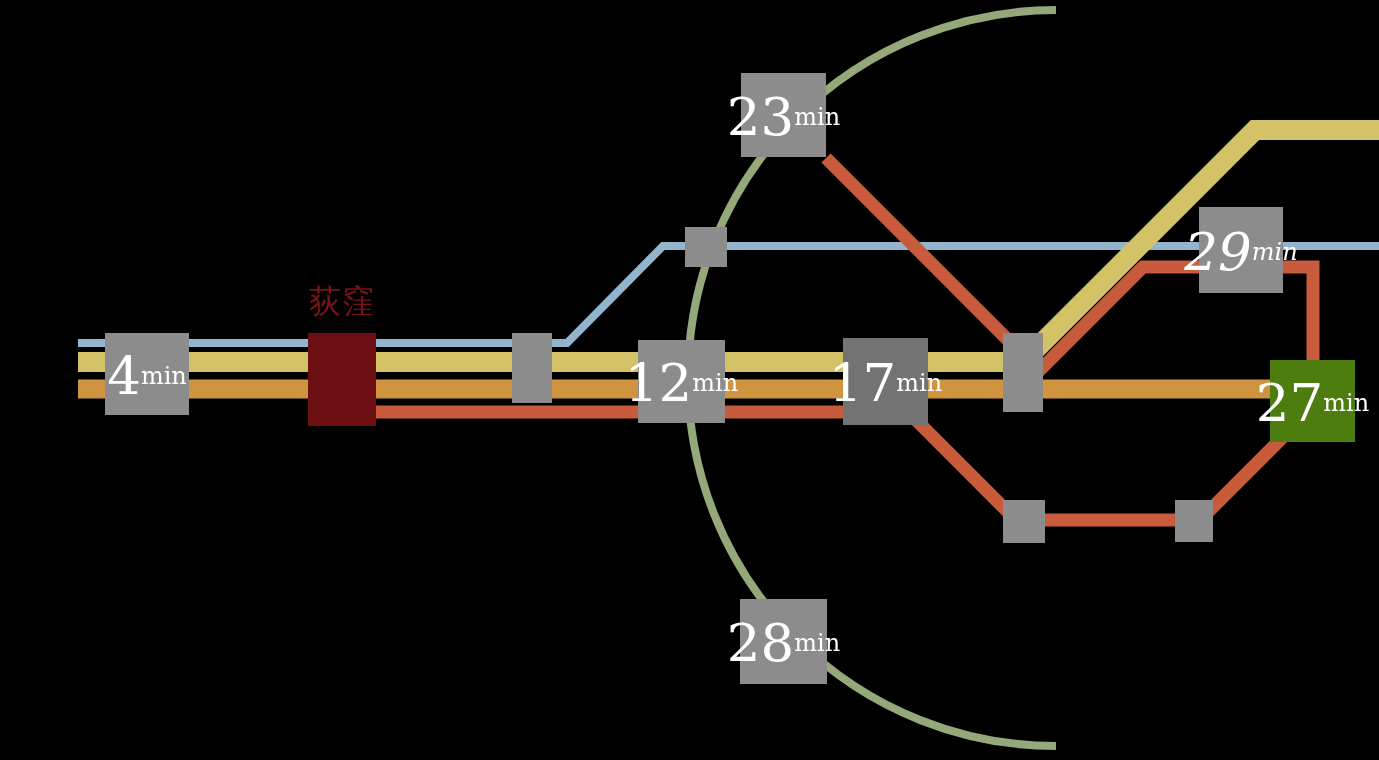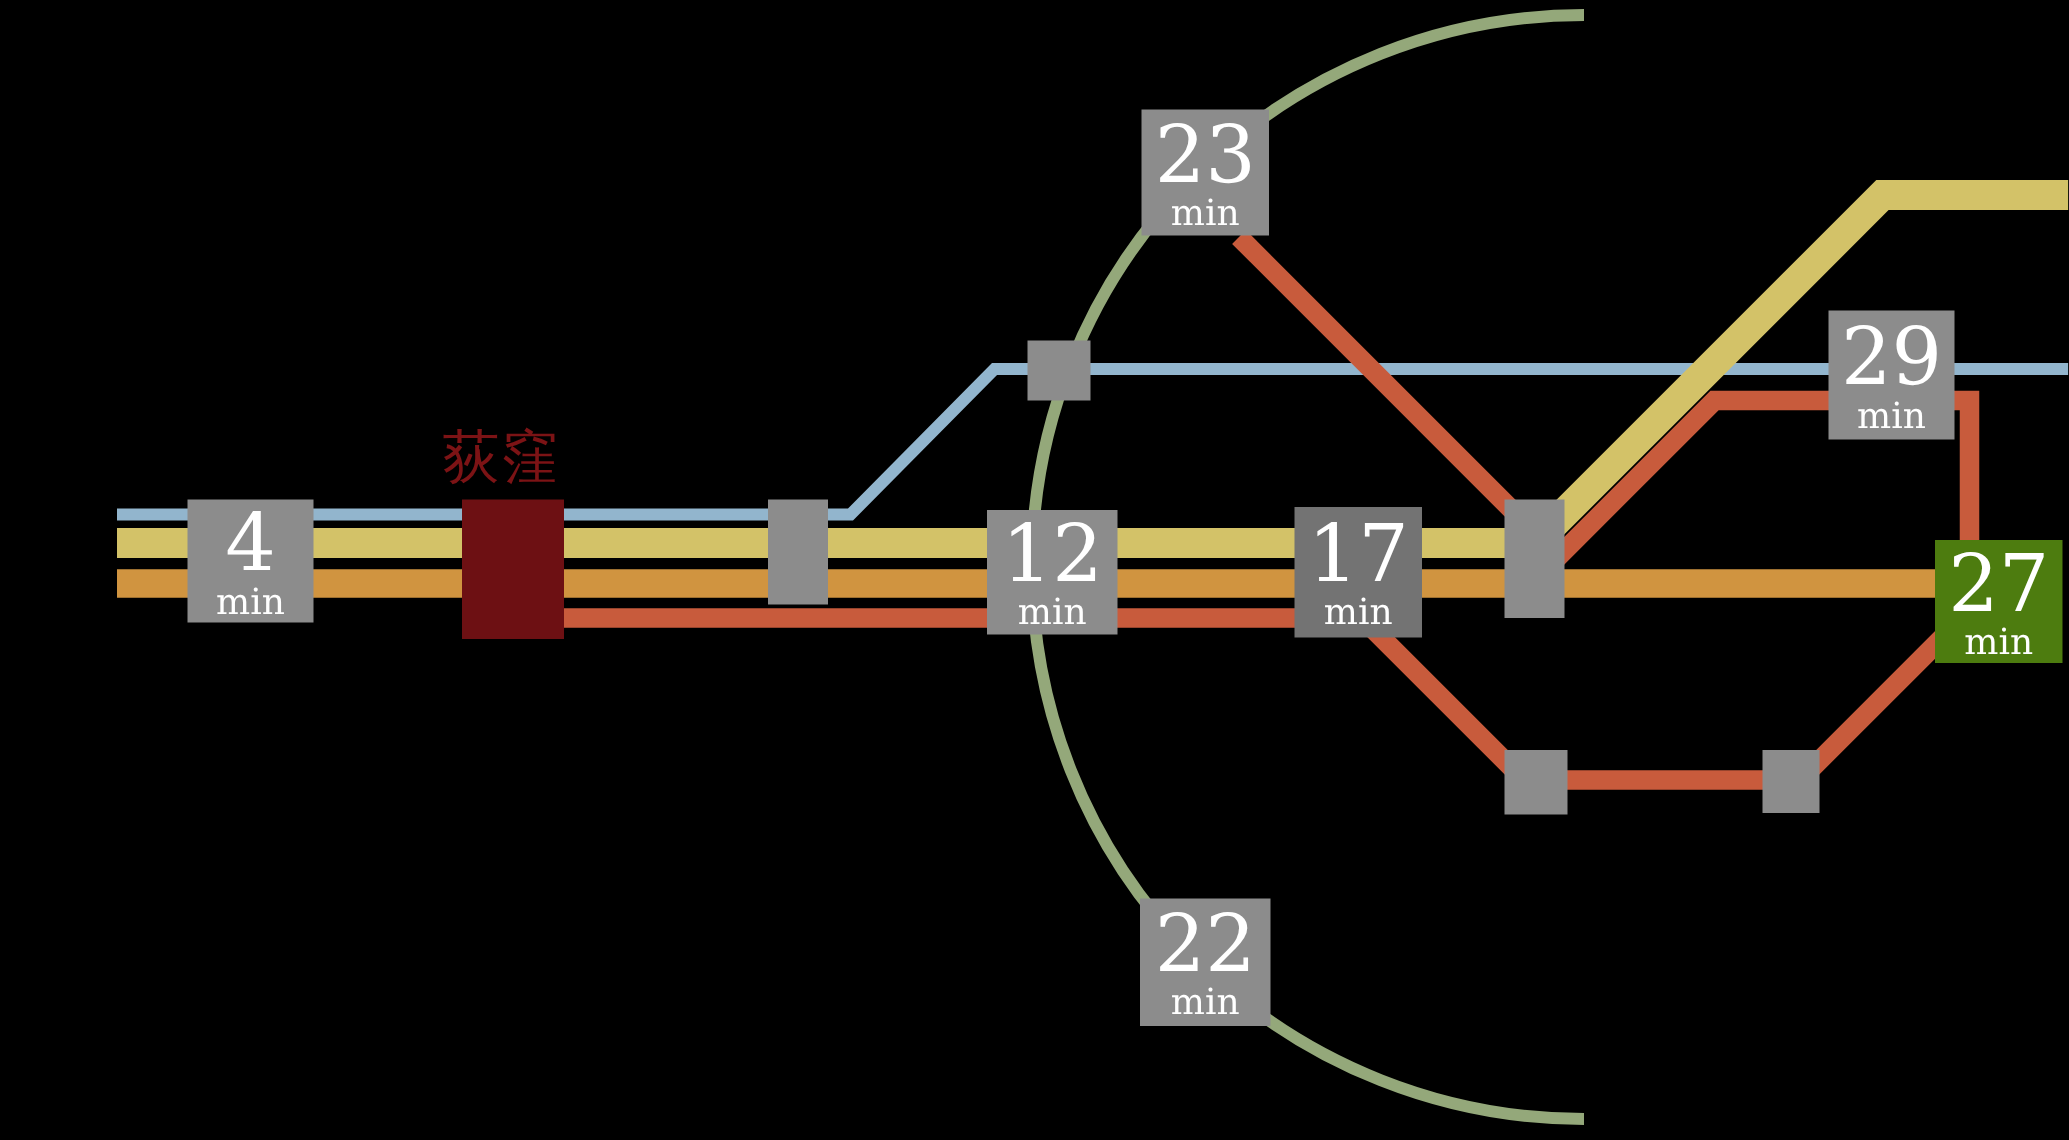--- a/index.html
+++ b/index.html
@@ -15,27 +15,26 @@
     font-family: "DejaVu Serif", serif;
   }
   .stage svg {
     position: absolute;
     left: 0;
     top: 0;
   }
   .badge {
     position: absolute;
     display: flex;
-    flex-direction: column;
+    flex-direction: row;
     align-items: center;
     justify-content: center;
     padding-top: 4px;
     box-sizing: border-box;
     text-align: center;
-    margin-left: 20px;
   }
   .badge .num {
     font-size: 53px;
     line-height: 0.95;
   }
   .badge .unit {
     font-size: 24px;
     line-height: 1.1;
   }
   .origin-box {
@@ -43,22 +42,22 @@
     left: 308px;
     top: 333px;
     width: 68px;
     height: 93px;
   }
   .origin-label {
     position: absolute;
     left: 295px;
     top: 284px;
     width: 94px;
-    text-align: left;
-    font-size: 38px;
+    text-align: center;
+    font-size: 32px;
     line-height: 1.1;
     letter-spacing: 1px;
     white-space: nowrap;
   }
 </style>
 </head>
 <body>
 
 <div class="stage" style="background: rgb(0, 0, 0);">
 
@@ -102,27 +101,27 @@
     <div class="num">17</div>
     <div class="unit">min</div>
   </div>
 
   <div class="badge" style="left: 741px; top: 73px; width: 85px; height: 84px; background: rgb(140, 140, 140); color: rgb(255, 255, 255);">
     <div class="num">23</div>
     <div class="unit">min</div>
   </div>
 
   <div class="badge" style="left: 740px; top: 599px; width: 87px; height: 85px; background: rgb(140, 140, 140); color: rgb(255, 255, 255);">
-    <div class="num">22</div>
+    <div class="num">28</div>
     <div class="unit">min</div>
   </div>
 
   <div class="badge" style="left: 1270px; top: 360px; width: 85px; height: 82px; background: #4d7c0f; color: rgb(255, 255, 255); align-items: center;">
     <div class="num">27</div>
     <div class="unit">min</div>
   </div>
 
-  <div class="badge" style="left: 1199px; top: 207px; width: 84px; height: 86px; background: rgb(140, 140, 140); color: rgb(255, 255, 255);">
+  <div class="badge" style="left: 1199px; top: 207px; width: 84px; height: 86px; background: rgb(140, 140, 140); color: rgb(255, 255, 255); font-style: italic;">
     <div class="num">29</div>
     <div class="unit">min</div>
   </div>
 
 </div>
 
 </body></html>

